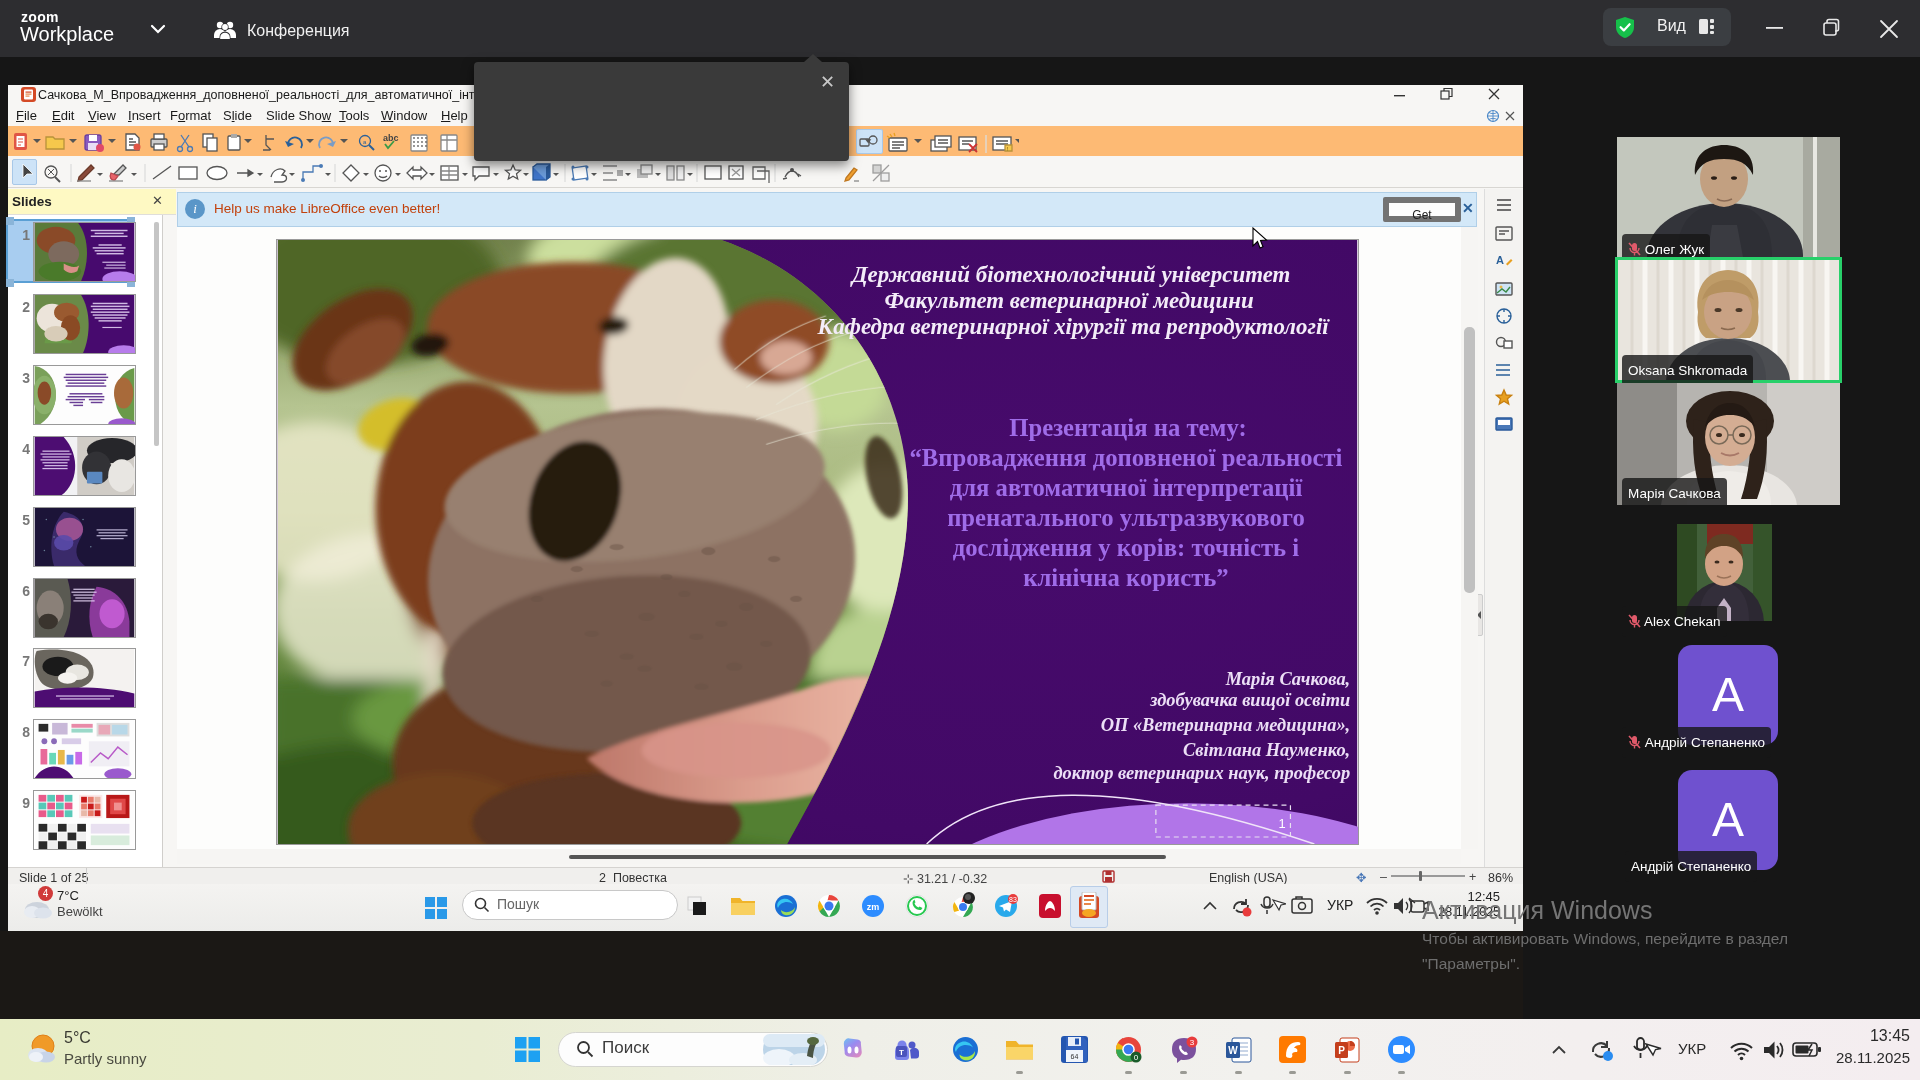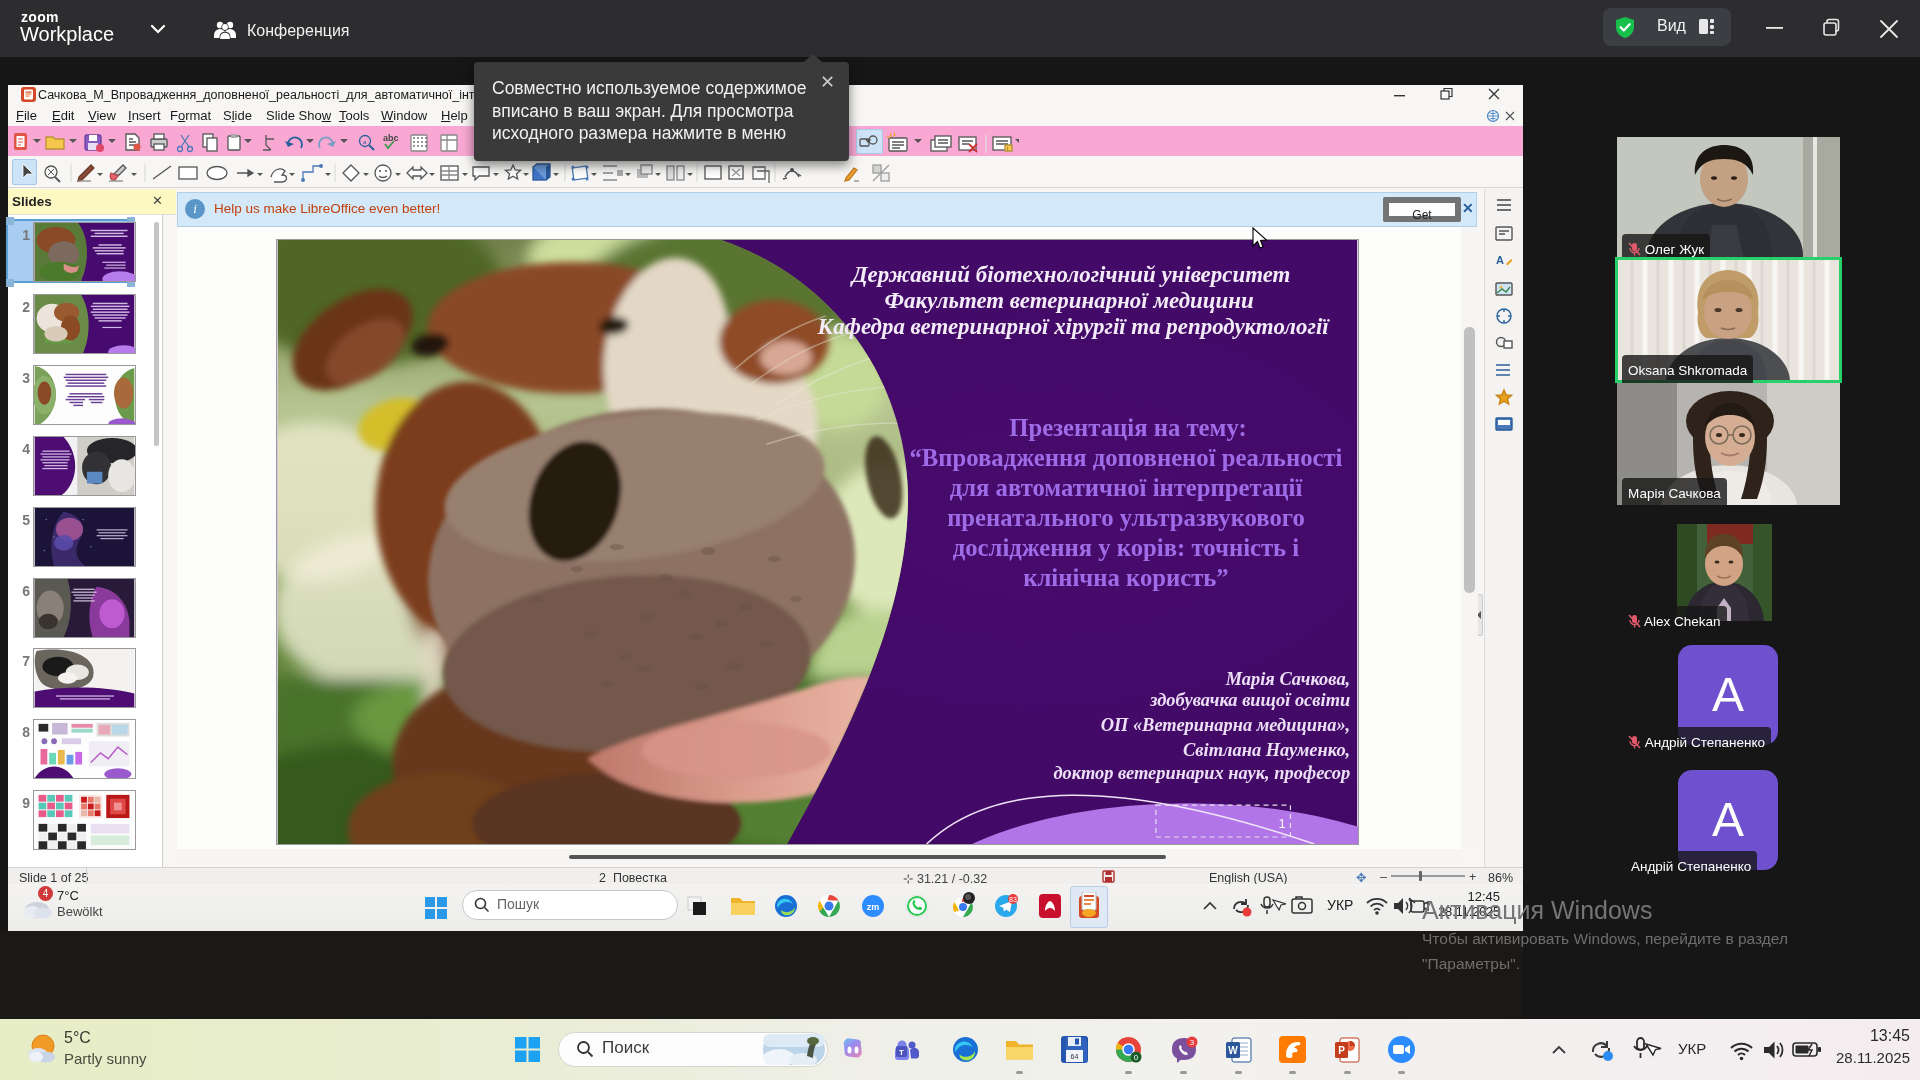--- a/index.html
+++ b/index.html
@@ -25,21 +25,21 @@
   #popup { position:absolute; left:474px; top:62px; width:375px; height:99px; background:#3a3a3a; border-radius:4px; box-shadow:0 4px 12px rgba(0,0,0,0.5); z-index:50;}
   #popup:before { content:""; position:absolute; left:330px; top:-8px; width:0; height:0; border-left:9px solid transparent; border-right:9px solid transparent; border-bottom:8px solid #3a3a3a; }
   #popup .ptxt { position:absolute; left:18px; top:15px; width:335px; color:#f0f0f0; font-size:17.5px; line-height:22.5px; white-space:nowrap; }
   #popup .px { position:absolute; right:14px; top:9px; color:#c8c8c8; font-size:18px; }
   
   #lo { position:absolute; left:8px; top:85px; width:1515px; height:846px; background:#f7f6f4; }
   #lo-title { position:absolute; left:0; top:0; width:100%; height:19px; background:#f7f6f4; }
   #lo-title .t { position:absolute; left:30px; top:3px; font-size:12.5px; color:#1a1a1a; }
   #lo-menu { position:absolute; left:0; top:19px; width:100%; height:22px; background:#f7f6f4; font-size:13px; color:#1a1a1a; }
   #lo-menu span { position:absolute; top:4px; }
-  #lo-tb1 { position:absolute; left:0; top:41px; width:100%; height:30px; background:#f9a8d4; }
+  #lo-tb1 { position:absolute; left:0; top:41px; width:100%; height:30px; background:#fdba74; }
   #lo-tb2 { position:absolute; left:0; top:71px; width:100%; height:32px; background:#f7f6f4; border-bottom:1px solid #d8d6d2; }
   
   #panel { position:absolute; left:0; top:104px; width:155px; height:678px; background:#ffffff; border-right:1px solid #d0cecb; }
   .thumbnum { position:absolute; left:6px; width:16px; text-align:right; font-size:14px; font-weight:bold; color:#777; }
   .thumb { position:absolute; left:25px; border:1px solid #999; background:#fff; }
   #panel-h { position:absolute; left:0; top:104px; width:168px; height:26px; background:#fef9c3; z-index:3; border-bottom:1px solid #e0deda; }
   
   #infobar { position:absolute; left:169px; top:107px; width:1300px; height:35px; background:#d3e8f8; border:1px solid #b0cfe8; }
   
   #ws { position:absolute; left:169px; top:142px; width:1284px; height:622px; background:#fdfdfc; }
@@ -867,21 +867,20 @@
       <svg class="titem" style="left:1400px;top:13px" width="22" height="18" viewBox="0 0 22 18">
           <rect x="3" y="4" width="13" height="11" rx="2" fill="none" stroke="#333" stroke-width="1.5"></rect>
           <path d="M16 7 l4-2 v8 l-4-2" fill="none" stroke="#333" stroke-width="1.5"></path>
           <path d="M1 1 l6 5" stroke="#333" stroke-width="1.3"></path>
         </svg>
       <div style="position:absolute;left:1434px;top:5px;width:58px;text-align:right;font-size:13px;color:#222;">12:45</div>
       <div style="position:absolute;left:1424px;top:21px;width:68px;text-align:right;font-size:12.5px;color:#222;">28.11.2025</div>
     </div>
   </div>
   <div id="popup">
-    <div class="ptxt">Совместно используемое содержимое<br>вписано в ваш экран. Для просмотра<br>исходного размера нажмите в меню</div>
     <div class="px">✕</div>
   </div>
   <div id="participants">
     <svg class="abs" style="left:1617px;top:137px" width="223" height="120" viewBox="0 0 223 120">
       <rect width="223" height="120" fill="#c3c7bd"></rect>
       <rect x="186" y="0" width="37" height="120" fill="#a8aaa0"></rect>
         <rect x="196" y="0" width="4" height="120" fill="#e8e8e2"></rect>
       <ellipse cx="108" cy="118" rx="78" ry="52" fill="#33343a"></ellipse>
       <path d="M60 120 C60 85 75 68 108 66 C140 68 155 85 155 120 Z" fill="#2e2f35"></path>
       <ellipse cx="107" cy="42" rx="24" ry="28" fill="#c2a081"></ellipse>

